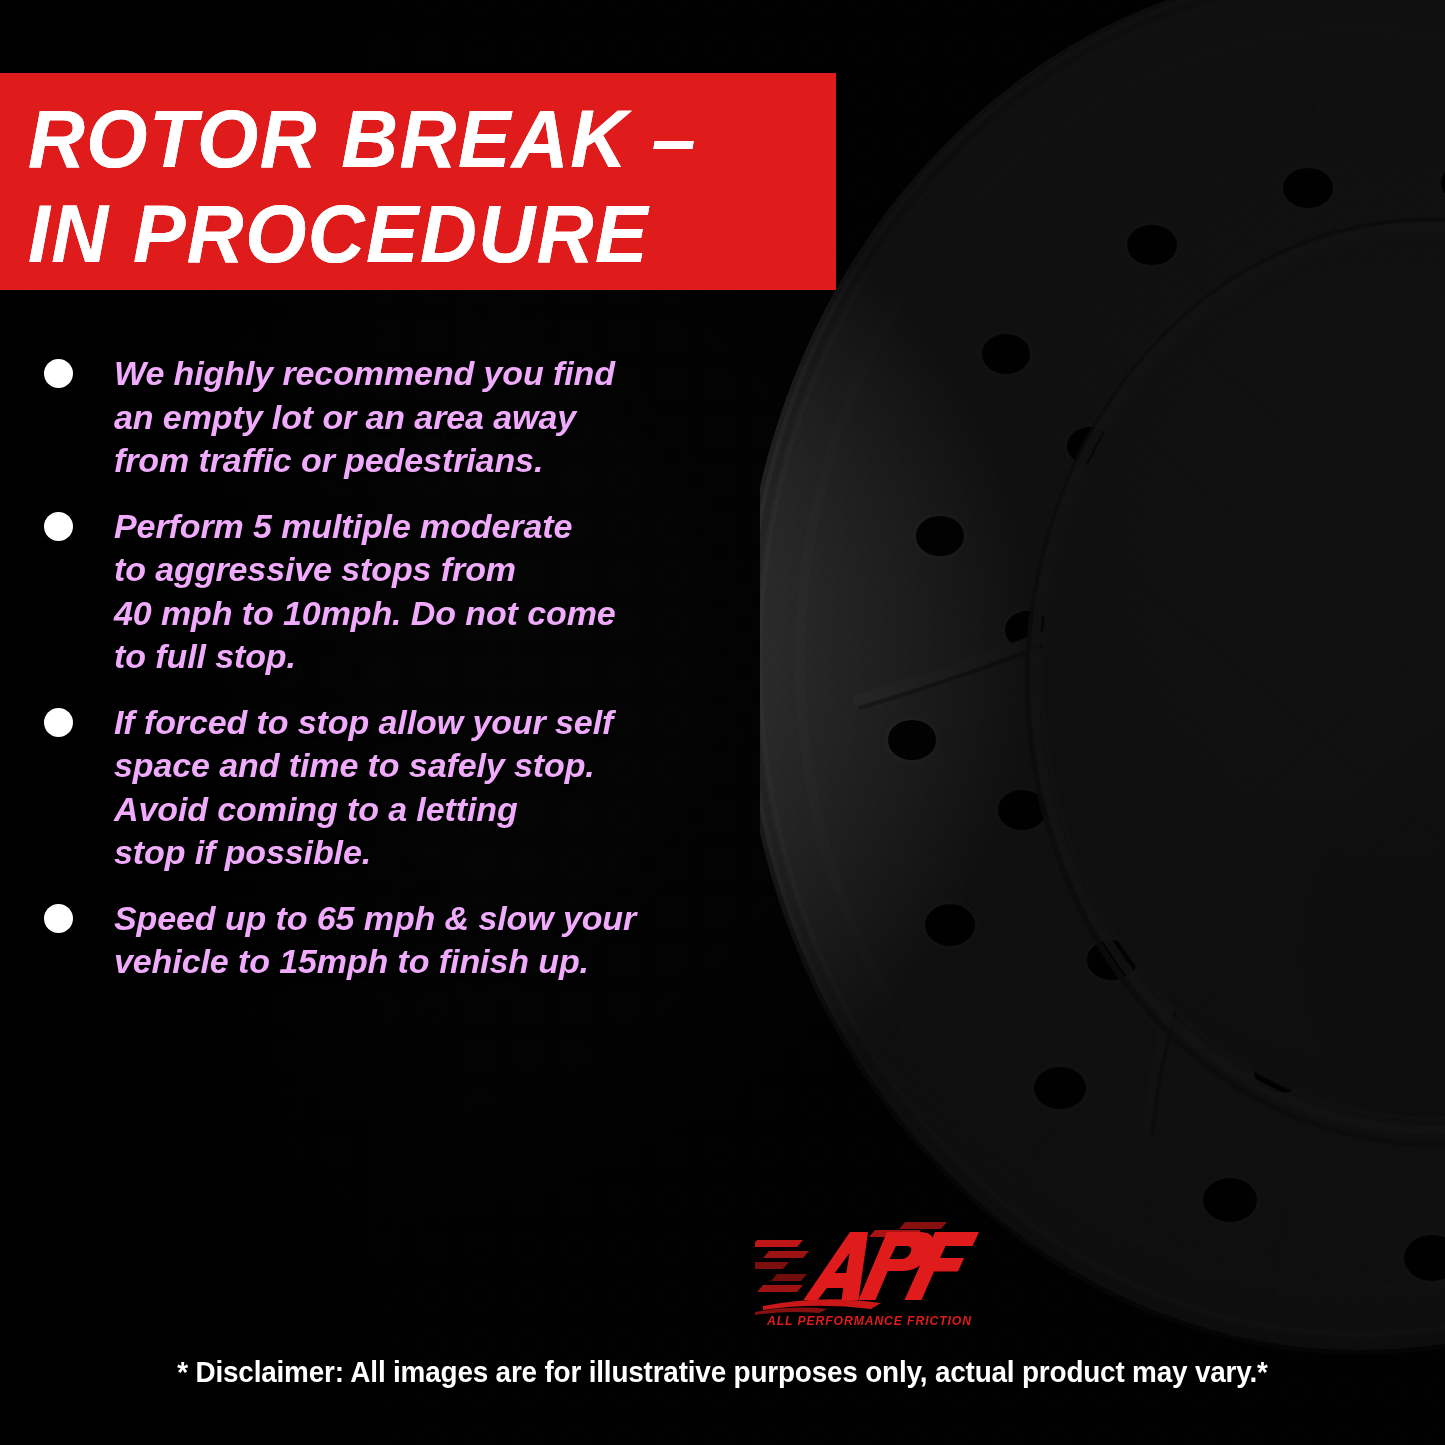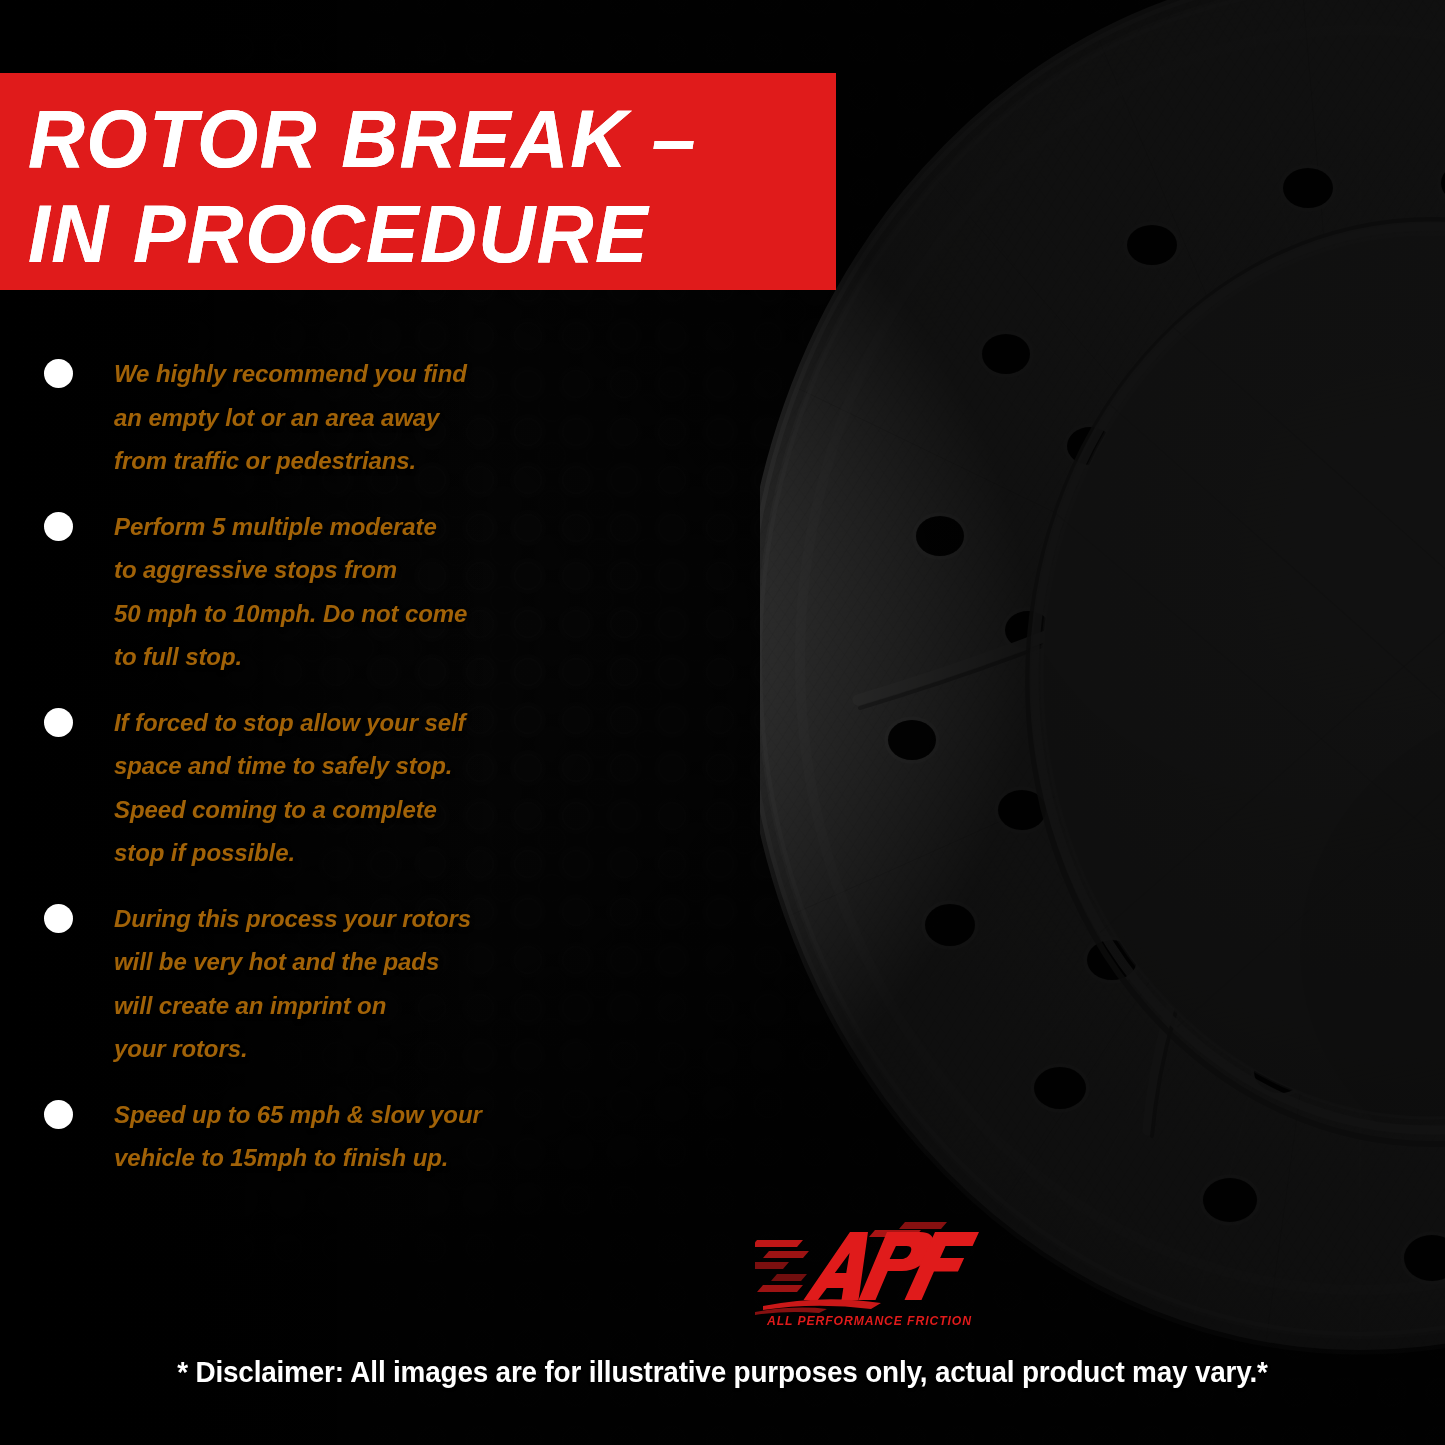--- a/index.html
+++ b/index.html
@@ -86,25 +86,25 @@
   }
   .bullet-dot{
     flex:0 0 auto;
     width:29px;height:29px;
     border-radius:50%;
     background:#ffffff;
     margin-top:7px;
     margin-right:41px;
   }
   .bullet-text{
-    color:#a16207;
+    color:#f0abfc;
     font-family:"Liberation Sans", sans-serif;
     font-weight:bold;
     font-style:italic;
-    font-size:24px;
+    font-size:34px;
     line-height:43.5px;
     letter-spacing:-0.1px;
     white-space:pre-line;
     text-shadow:0 2px 4px rgba(0,0,0,.85);
   }
 
   
   .apf-logo{
     position:absolute;
     left:755px;top:1218px;
@@ -339,40 +339,33 @@
       <span class="bullet-dot"></span>
       <span class="bullet-text">We highly recommend you find
 an empty lot or an area away
 from traffic or pedestrians.</span>
     </div>
 
     <div class="bullet-row">
       <span class="bullet-dot"></span>
       <span class="bullet-text">Perform 5 multiple moderate
 to aggressive stops from
-50 mph to 10mph. Do not come
+40 mph to 10mph. Do not come
 to full stop.</span>
     </div>
 
     <div class="bullet-row">
       <span class="bullet-dot"></span>
       <span class="bullet-text">If forced to stop allow your self
 space and time to safely stop.
-Speed coming to a complete
+Avoid coming to a letting
 stop if possible.</span>
     </div>
 
 
-    <div class="bullet-row">
-      <span class="bullet-dot"></span>
-      <span class="bullet-text">During this process your rotors
-will be very hot and the pads
-will create an imprint on
-your rotors.</span>
-    </div>
 
     <div class="bullet-row">
       <span class="bullet-dot"></span>
       <span class="bullet-text">Speed up to 65 mph &amp; slow your
 vehicle to 15mph to finish up.</span>
     </div>
 
   </div>
 
   <div class="apf-logo">

